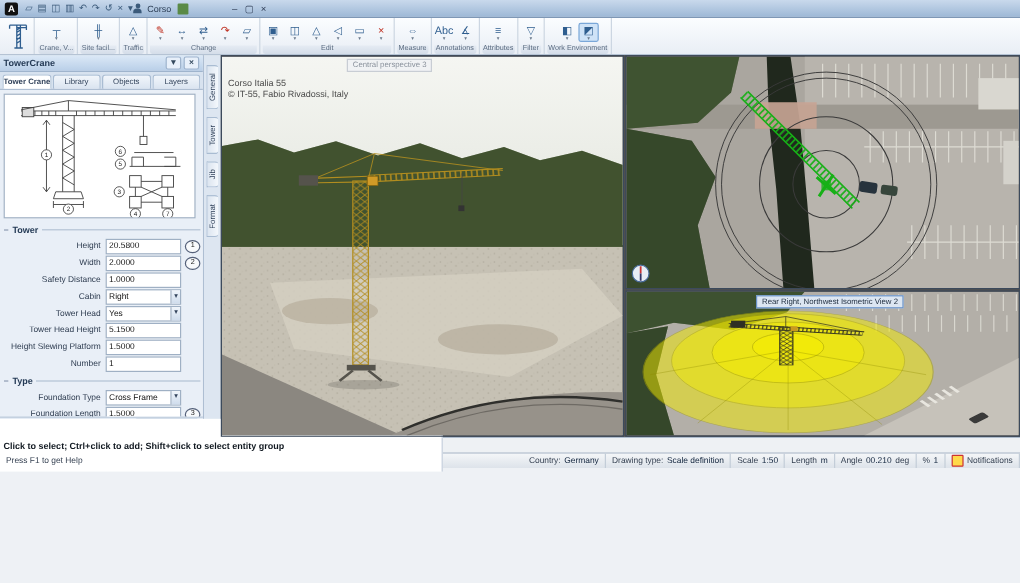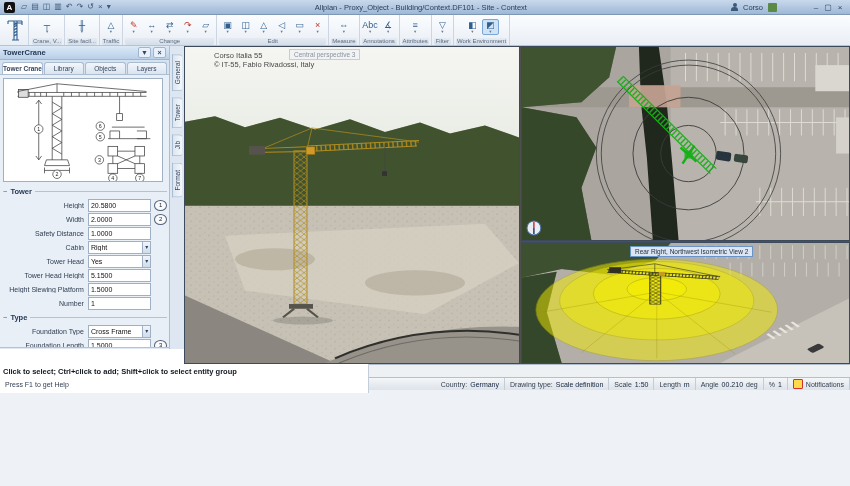--- a/index.html
+++ b/index.html
@@ -71,21 +71,21 @@
   .viewports{flex:1;display:flex;gap:1px;background:#4f4f4f;}
   .vp{position:relative;overflow:hidden;border:1px solid #3c4a5c;}
   .vp-main{width:334px;}
   .vp-col{display:flex;flex-direction:column;gap:1px;flex:1;}
   .vp-tr{height:193px;}
   .vp-br{flex:1;}
   .vp svg{display:block;width:100%;height:100%;}
   .vplabel{position:absolute;font-size:6.5px;padding:1px 4px;white-space:nowrap;}
   .lbl-center{top:2px;left:104px;color:#8a929c;background:rgba(238,241,245,.85);border:1px solid #c8cdd4;}
   .lbl-iso{top:3px;left:108px;color:#1c2a3c;background:#dce6f2;border:1px solid #6a93c8;}
-  .caption{position:absolute;top:4px;left:5px;font-size:7.5px;color:#4a4a4a;line-height:9px;margin-left:24px;}
+  .caption{position:absolute;top:18px;left:5px;font-size:7.5px;color:#4a4a4a;line-height:9px;}
   
   .promptbar{height:12px;background:#eef1f4;border-top:1px solid #aebccd;display:flex;align-items:center;}
   .promptmsg{width:362px;height:100%;background:#fff;border-right:1px solid #c4cedb;display:flex;align-items:center;padding:16px 3px;font-weight:bold;font-size:7.5px;color:#101820;white-space:nowrap;overflow:hidden;}
   .statusbar{height:12px;background:linear-gradient(#f4f6f8,#dde3ea);border-top:1px solid #b5c0cd;display:flex;align-items:center;font-size:7px;color:#333f50;}
   .sb{padding:0 5px;border-right:1px solid #c3cdd8;height:100%;display:flex;align-items:center;gap:3px;white-space:nowrap;}
   .sb.grow{flex:1;border-right:none;}
   .sb b{font-weight:normal;color:#10233c;}
   .notifico{width:8px;height:8px;background:#ffd94a;border:1px solid #c33;border-radius:1px;display:inline-block;}
 </style>
 </head>
@@ -100,21 +100,20 @@
     <span class="qicon">▱</span>
         <span class="qicon">▤</span>
         <span class="qicon">◫</span>
         <span class="qicon">▥</span>
         <span class="qicon">↶</span>
         <span class="qicon">↷</span>
         <span class="qicon">↺</span>
         <span class="qicon">×</span>
         <span class="qicon">▾</span>
       </div>
-    <div class="tb-title">Allplan - Proxy_Object - Building/Context.DF101 - Site - Context</div>
     <div class="tb-right">
       <span class="person"></span>
       <span class="loginlbl">Corso</span>
       <span class="tbapp"></span>
       <span class="tbapp"></span>
       <span class="tbapp"></span>
       <span style="display:flex;">
 
       <span class="winbtn">–</span>
           <span class="winbtn">▢</span>

